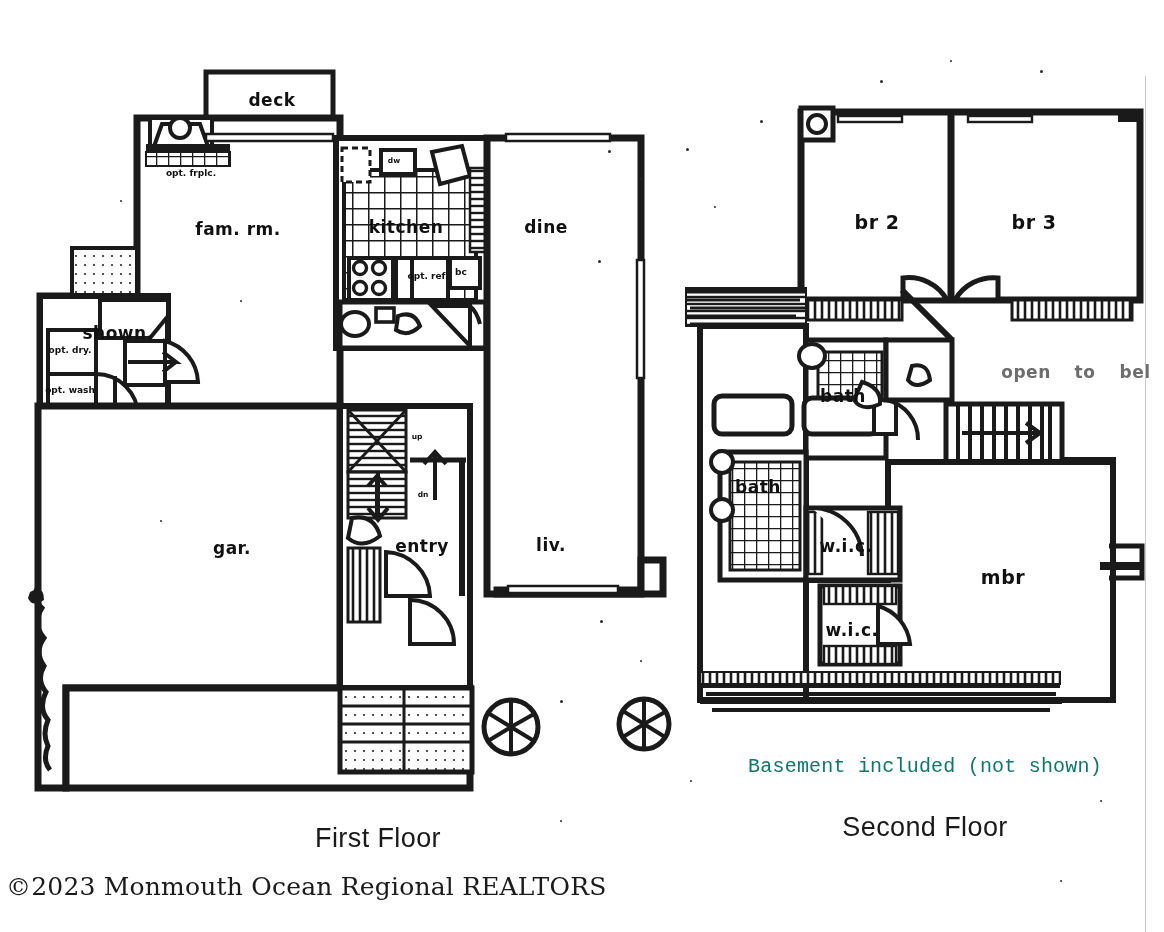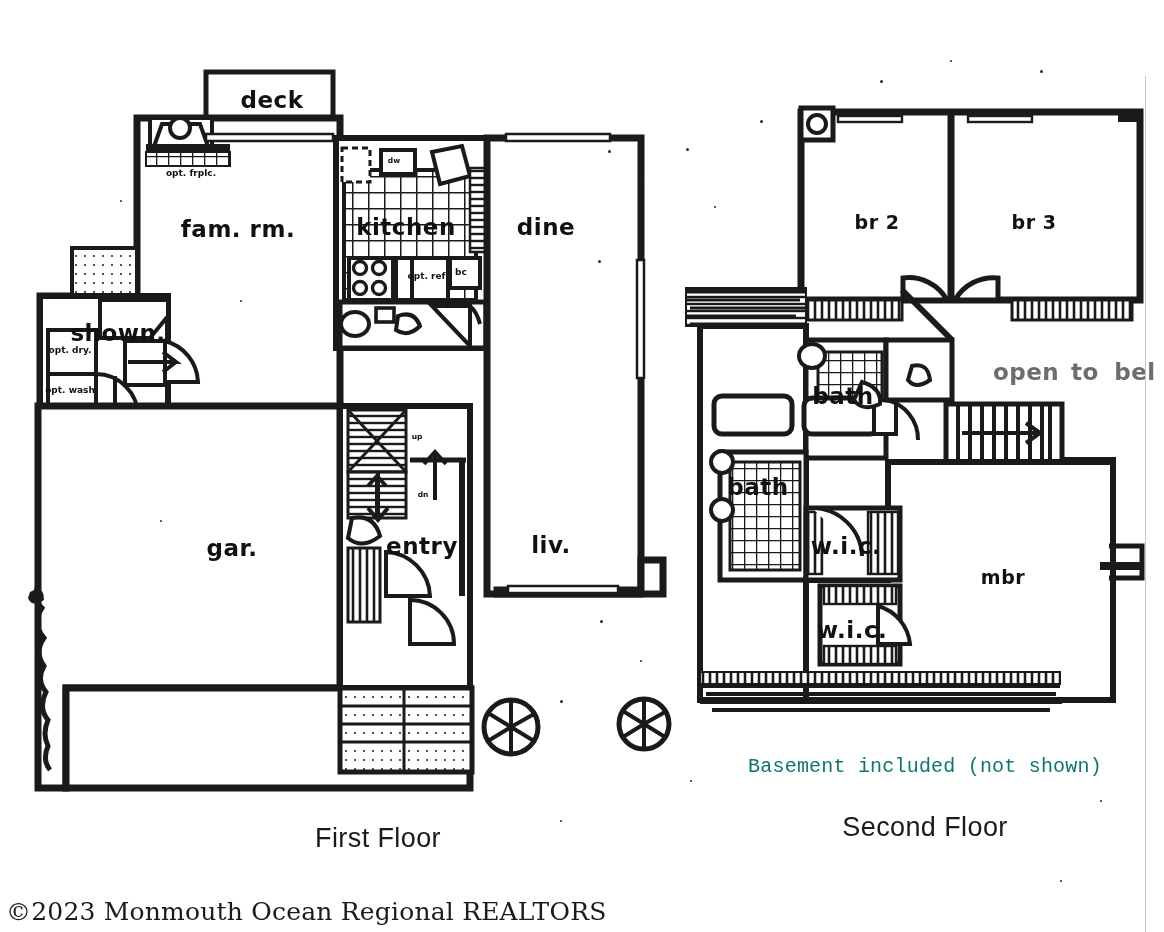--- a/index.html
+++ b/index.html
@@ -16,21 +16,21 @@
   .lbl{
     position:absolute;
     color:#111;
     font-family:"DejaVu Sans", sans-serif;
     font-weight:700;
     letter-spacing:.5px;
     white-space:nowrap;
     transform:translate(-50%,-50%);
     -webkit-font-smoothing:none;
   }
-  .lbl.room{font-size:23px;}
+  .lbl.room{font-size:17px;}
   .lbl.room.big{font-size:19px;text-align:right;}
   .lbl.tiny{font-size:9px;letter-spacing:0;line-height:1.05;text-align:center;}
   .lbl.mini{font-size:7.5px;letter-spacing:0;}
   .lbl.faint{color:#6d6d6d;font-weight:700;}
 
   .floorname{
     position:absolute;
     transform:translate(-50%,-50%);
     font-family:Liberation Sans, sans-serif;
     font-size:27px;
@@ -48,21 +48,20 @@
     letter-spacing:.2px;
   }
   .copyright{
     position:absolute;
     left:6px;top:872px;
     font-family:"DejaVu Serif", serif;
     font-size:25px;
     color:#1b1b1b;
     white-space:nowrap;
     letter-spacing:.2px;
-    margin-top:25px;
   }
   .edgeline{position:absolute;top:76px;left:1145px;width:1px;height:856px;background:#c9c9c9;}
   .speck{position:absolute;background:#2b2b2b;border-radius:50%;}
 </style>
 </head>
 <body>
 
 <div id="sheet">
 
   <svg id="plan-svg" viewBox="0 0 1164 932">

